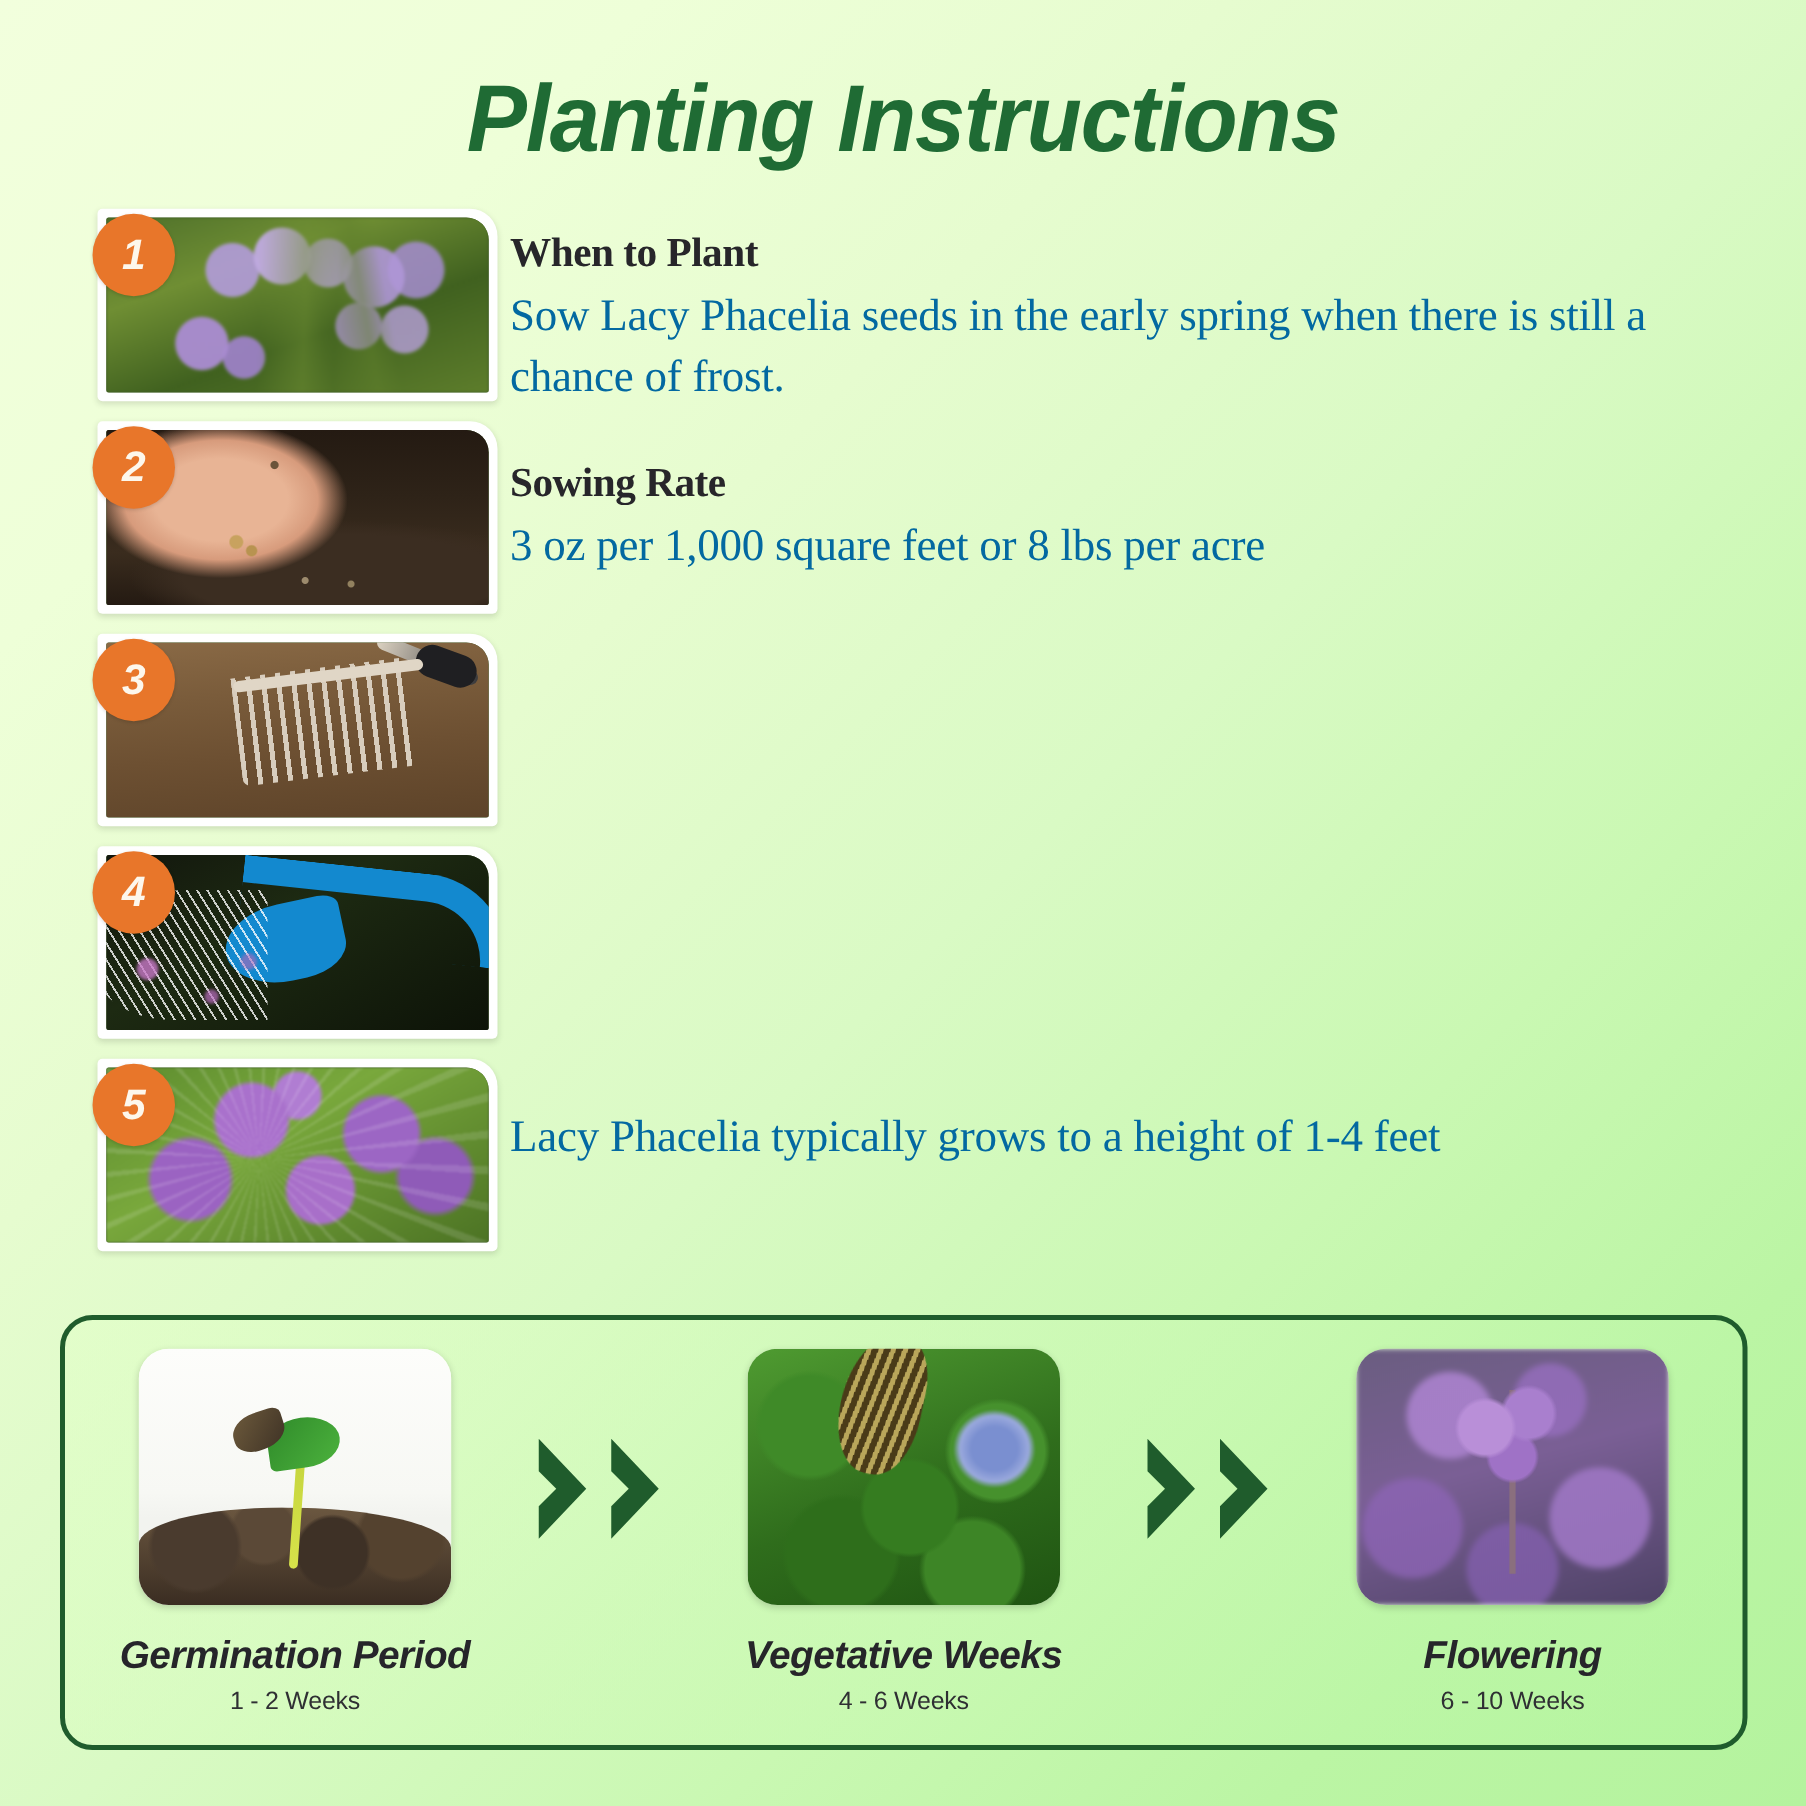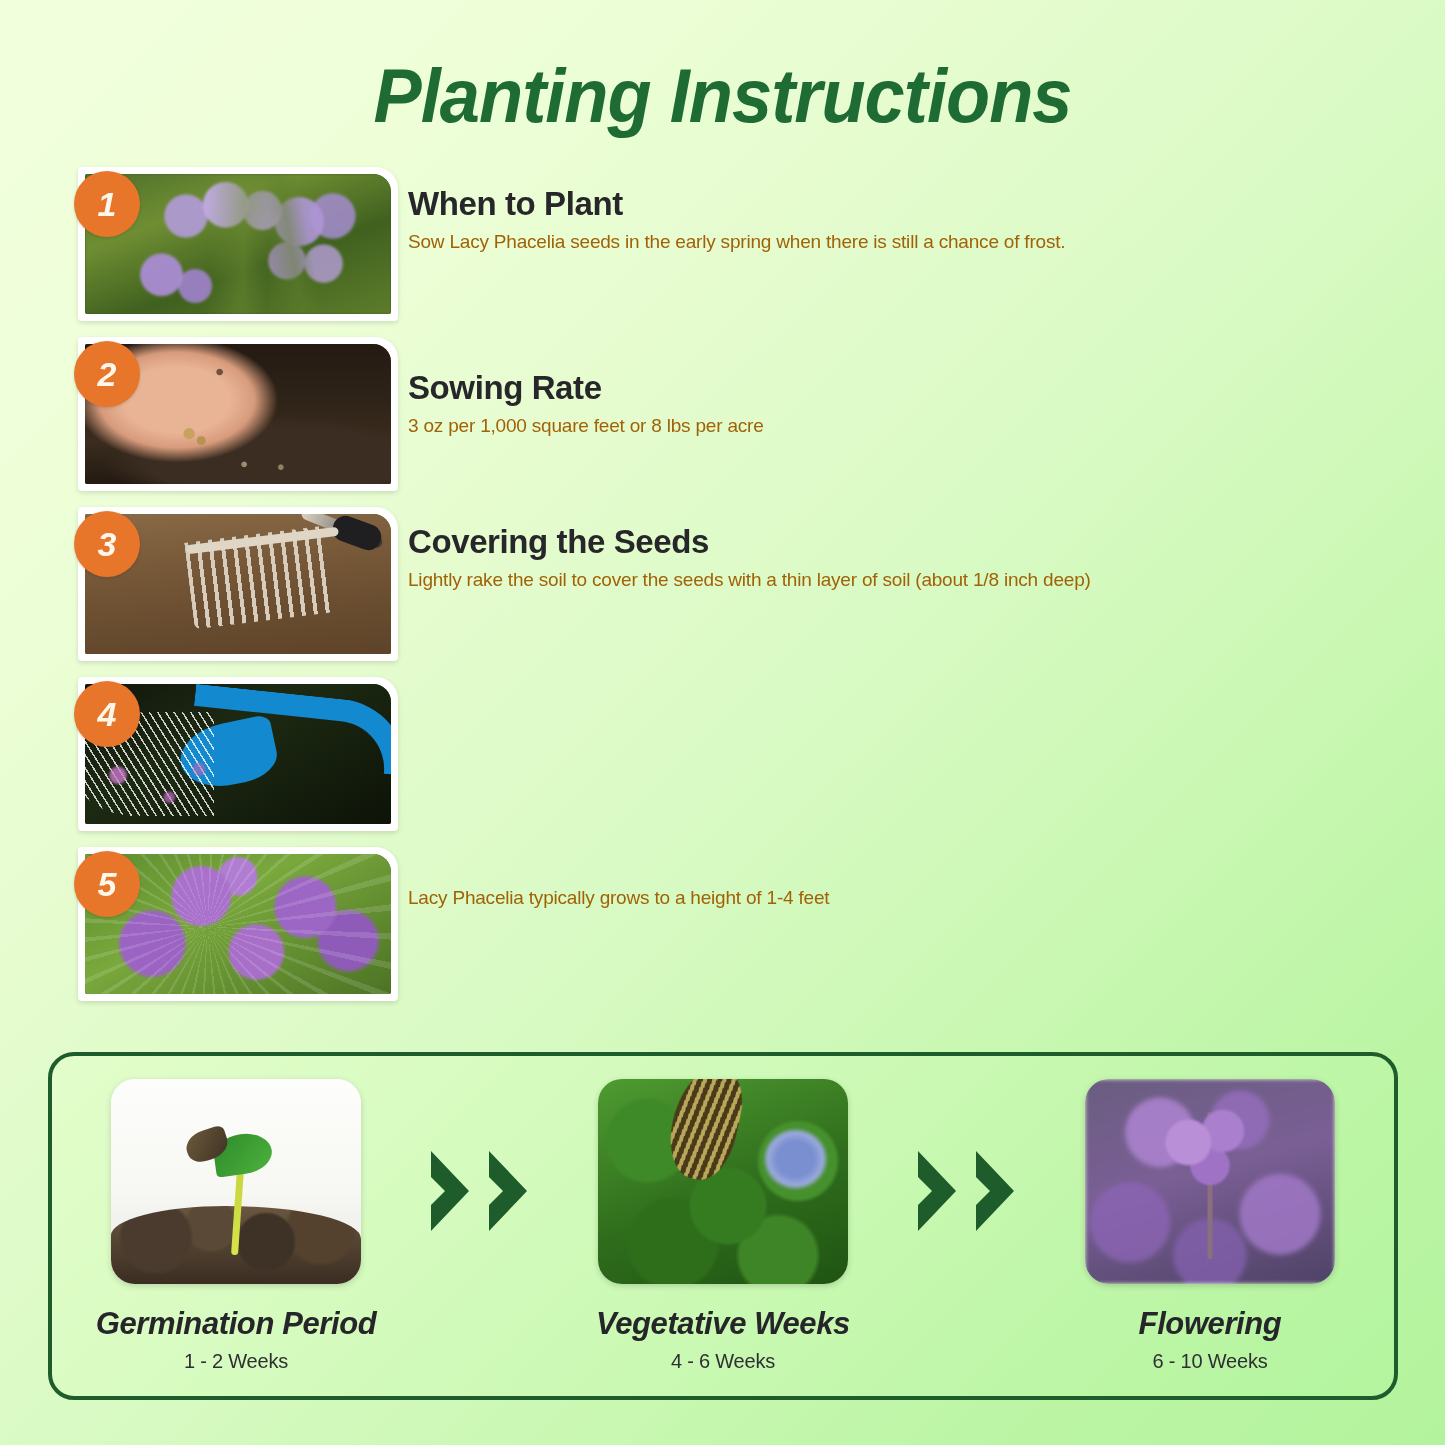--- a/index.html
+++ b/index.html
@@ -89,34 +89,35 @@
     align-items: center;
     justify-content: center;
     z-index: 5;
     box-shadow: 0 1px 3px rgba(0,0,0,0.15);
   }
 
   .step-text {
     padding-left: 58px;
     padding-top: 16px;
     max-width: 980px;
+    font-family: Liberation Serif, serif;
   }
 
   .step-title {
     font-size: 33px;
     font-weight: bold;
     color: #27262a;
     letter-spacing: -0.4px;
     margin-bottom: 6px;
   }
 
   .step-desc {
-    font-size: 19px;
+    font-size: 36px;
     line-height: 1.35;
-    color: #a16207;
+    color: #0369a1;
     letter-spacing: -0.2px;
   }
 
   
   .step1 .step-text { padding-top: 18px; }
   .step2 .step-text { padding-top: 32px; }
   .step3 .step-text { padding-top: 16px; }
   .step4 .step-text { padding-top: 16px; }
   .step5 .step-text { padding-top: 38px; }
 
@@ -476,24 +477,20 @@
       <div class="badge">3</div>
       <div class="photo-frame">
         <div class="photo">
           <div class="sc sc-rake">
             <div class="rake-handle"></div>
             <div class="rake-grip"></div>
           </div>
         </div>
       </div>
     </div>
-    <div class="step-text">
-      <div class="step-title">Covering the Seeds</div>
-      <div class="step-desc">Lightly rake the soil to cover the seeds with a thin layer of soil (about 1/8 inch deep)</div>
-    </div>
   </div>
 
   <div class="step step4">
     <div class="step-media">
       <div class="badge">4</div>
       <div class="photo-frame">
         <div class="photo">
           <div class="sc sc-water"></div>
           <div class="spray"></div>
           <div class="spray-dots"></div>

